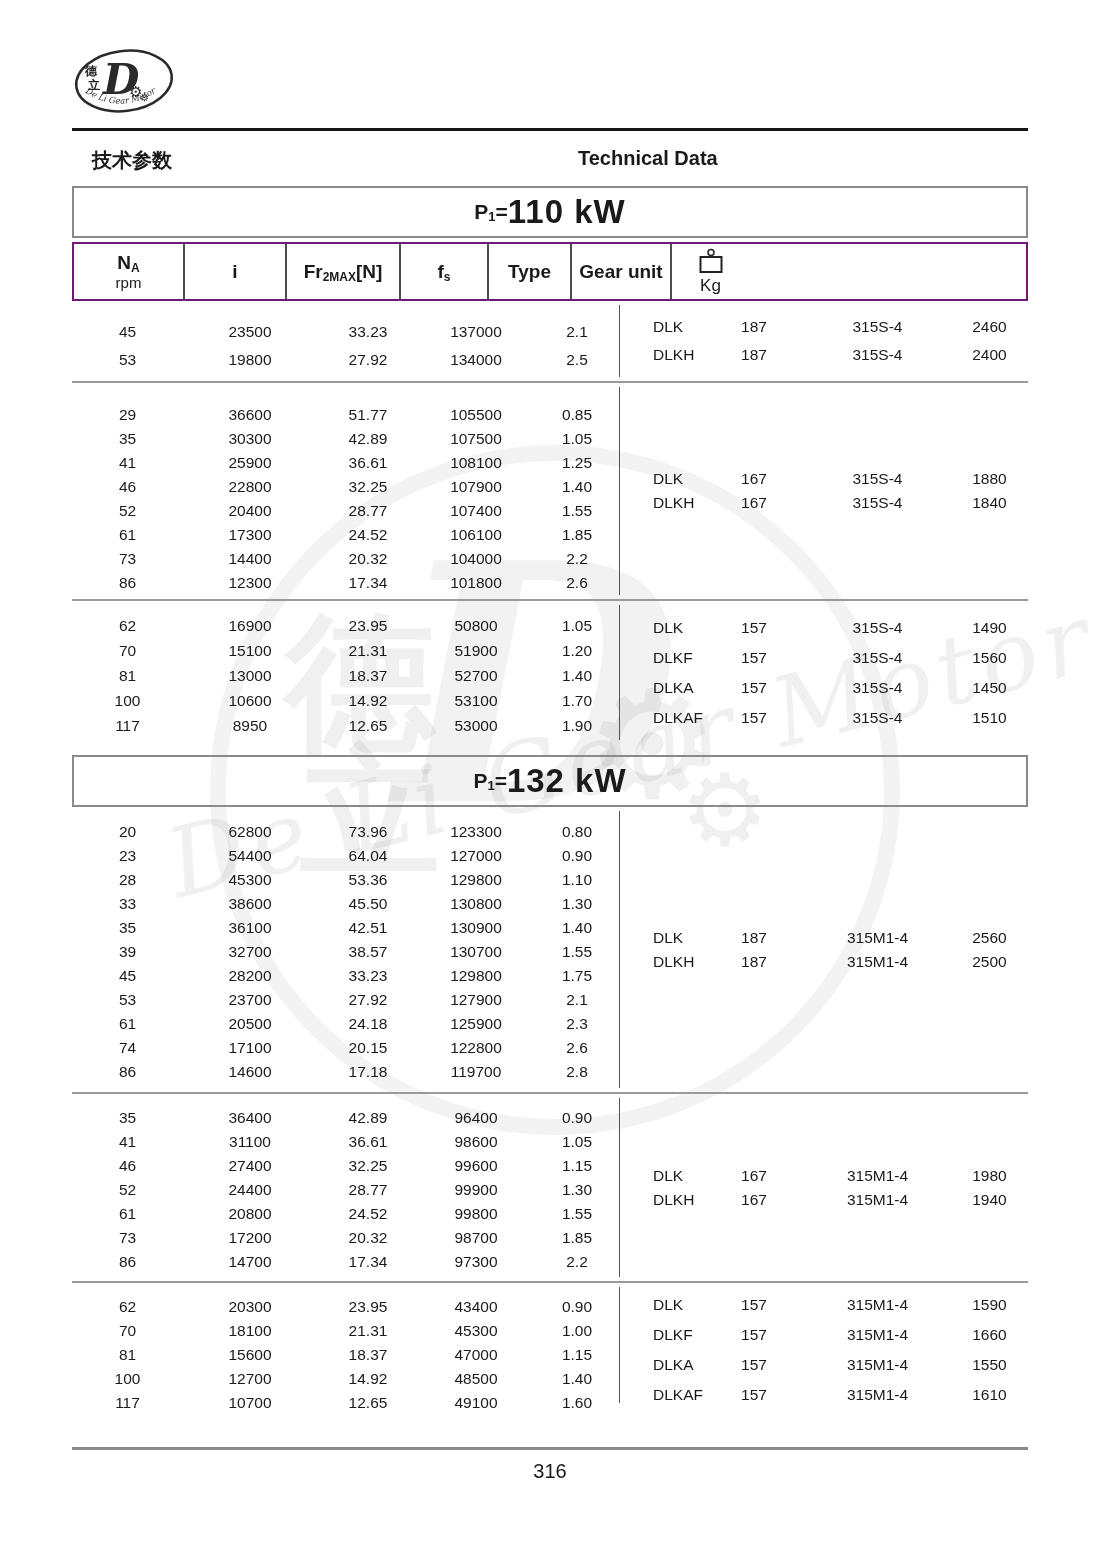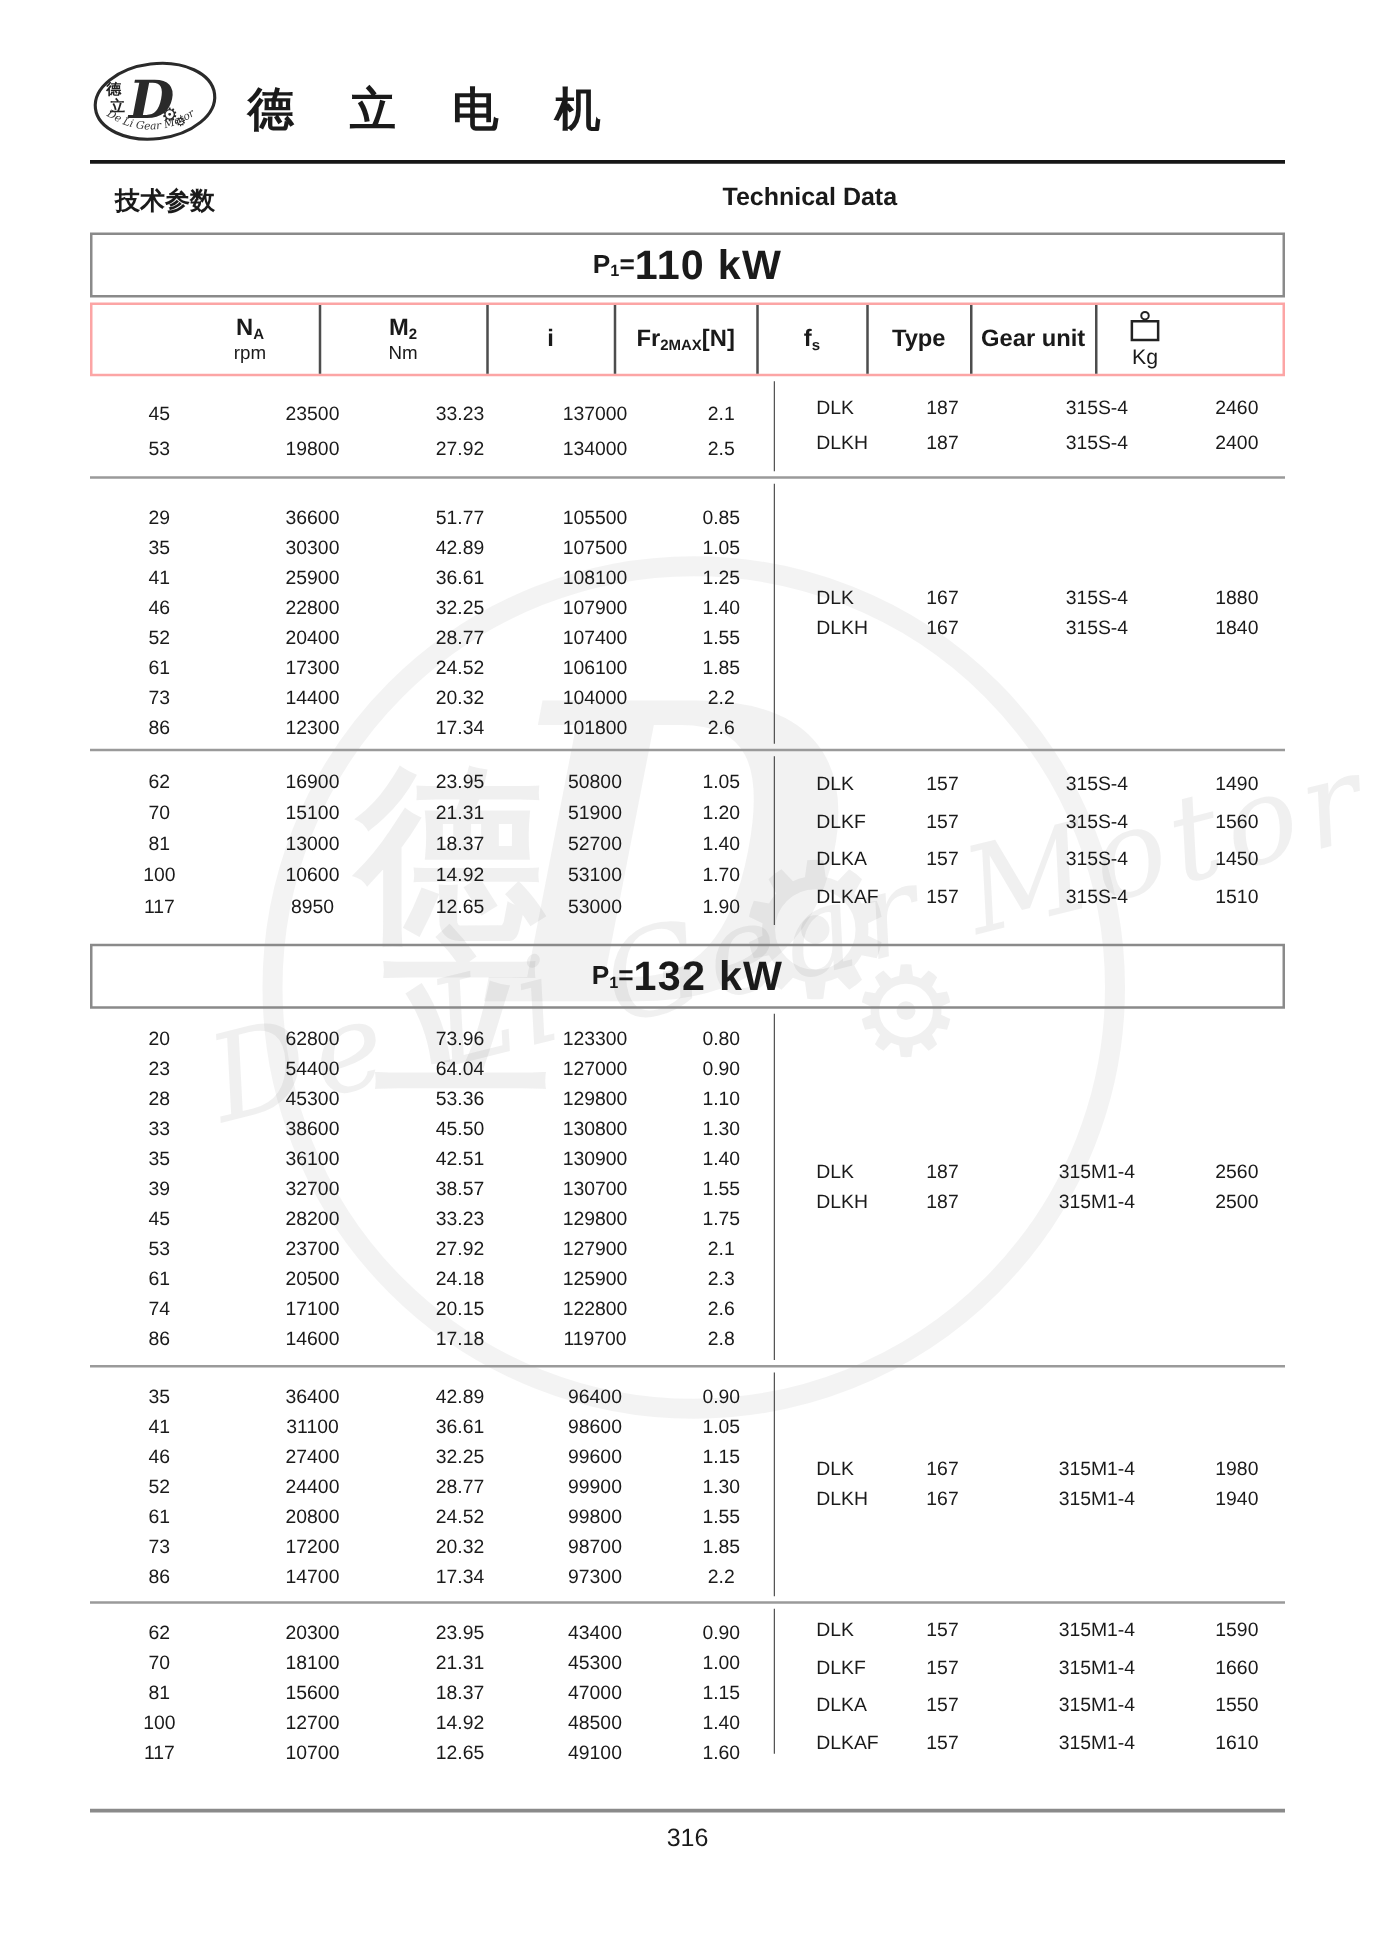--- a/index.html
+++ b/index.html
@@ -38,21 +38,21 @@
   .subhead .cn { font-size:20px; font-weight:bold;margin-left:20px; }
   .subhead .en { position:absolute; left:506px; top:0; font-size:20px; font-weight:bold; }
 
   .title-box { margin-top:11px; height:52px; border:2px solid #8a8a8a;
                display:flex; align-items:center; justify-content:center; }
   .title-box .tp { font-size:21px; font-weight:bold; }
   .title-box .tsub { font-size:13px; font-weight:bold; position:relative; top:4px; }
   .title-box .teq { font-size:21px; font-weight:bold; }
   .title-box .tbig { font-size:33px; font-weight:bold; letter-spacing:1px; }
 
-  .head-row { margin-top:4px; height:59px; display:flex; border:2px solid #fca5a5;justify-content:center; }
+  .head-row { margin-top:4px; height:59px; display:flex; border:2px solid #701a75; }
   .head-cell { border-right:2px solid #4d4d4d; display:flex; flex-direction:column;
                align-items:center; justify-content:center; line-height:1.15; }
   .head-cell:last-child { border-right:none; }
   .hc-sym { font-size:19px; font-weight:bold; }
   .hc-sub { font-size:12px; font-weight:bold; position:relative; top:3px; }
   .hc-unit { font-size:15px; font-weight:normal; }
   .kg-cell svg { display:block; margin-bottom:1px; }
   .kg-label { font-size:17px; }
 
   .c-na { width:111px; } .c-m2 { width:134px; } .c-i { width:102px; }
@@ -98,21 +98,20 @@
         <text x="13" y="28" font-size="12" font-weight="bold" font-family="DejaVu Serif, serif" fill="#222">德</text>
         <text x="16" y="42" font-size="12" font-weight="bold" font-family="DejaVu Serif, serif" fill="#222">立</text>
         <text x="31" y="47" font-size="42" font-weight="bold" font-style="italic" font-family="DejaVu Serif, serif" fill="#2a2a2a">D</text>
         <text x="57" y="50" font-size="15" fill="#2a2a2a">⚙</text>
         <text x="68" y="54" font-size="10" fill="#2a2a2a">⚙</text>
         <path id="logo-arc" d="M 8 42 Q 52 74 96 36" fill="none" stroke="none"></path>
         <text font-size="8.5" font-style="italic" font-family="DejaVu Serif, serif" fill="#333">
           <textPath href="#logo-arc" startOffset="6">De Li Gear Motor</textPath>
         </text>
       </svg>
-      <div class="brand-cn">德 立 电 机</div>
     </div>
 
     <div class="top-rule"></div>
 
     <div class="subhead">
       <span class="cn">技术参数</span>
       <span class="en">Technical Data</span>
     </div>
 
     <div id="sections">
@@ -120,24 +119,20 @@
           <div class="title-box">
             <span class="tp">P</span>
             <span class="tsub">1</span>
             <span class="teq">=</span>
             <span class="tbig">110 kW</span>
           </div>
           <div class="head-row">
             <div class="head-cell c-na">
               <div><span class="hc-sym">N</span><span class="hc-sub">A</span></div>
               <div class="hc-unit">rpm</div>
-            </div>
-            <div class="head-cell c-m2">
-              <div><span class="hc-sym">M</span><span class="hc-sub">2</span></div>
-              <div class="hc-unit">Nm</div>
             </div>
             <div class="head-cell c-i">
               <span class="hc-sym">i</span>
             </div>
             <div class="head-cell c-fr">
               <div><span class="hc-sym">Fr</span><span class="hc-sub">2MAX</span><span class="hc-sym">[N]</span></div>
             </div>
             <div class="head-cell c-fs">
               <div><span class="hc-sym">f</span><span class="hc-sub">s</span></div>
             </div>

